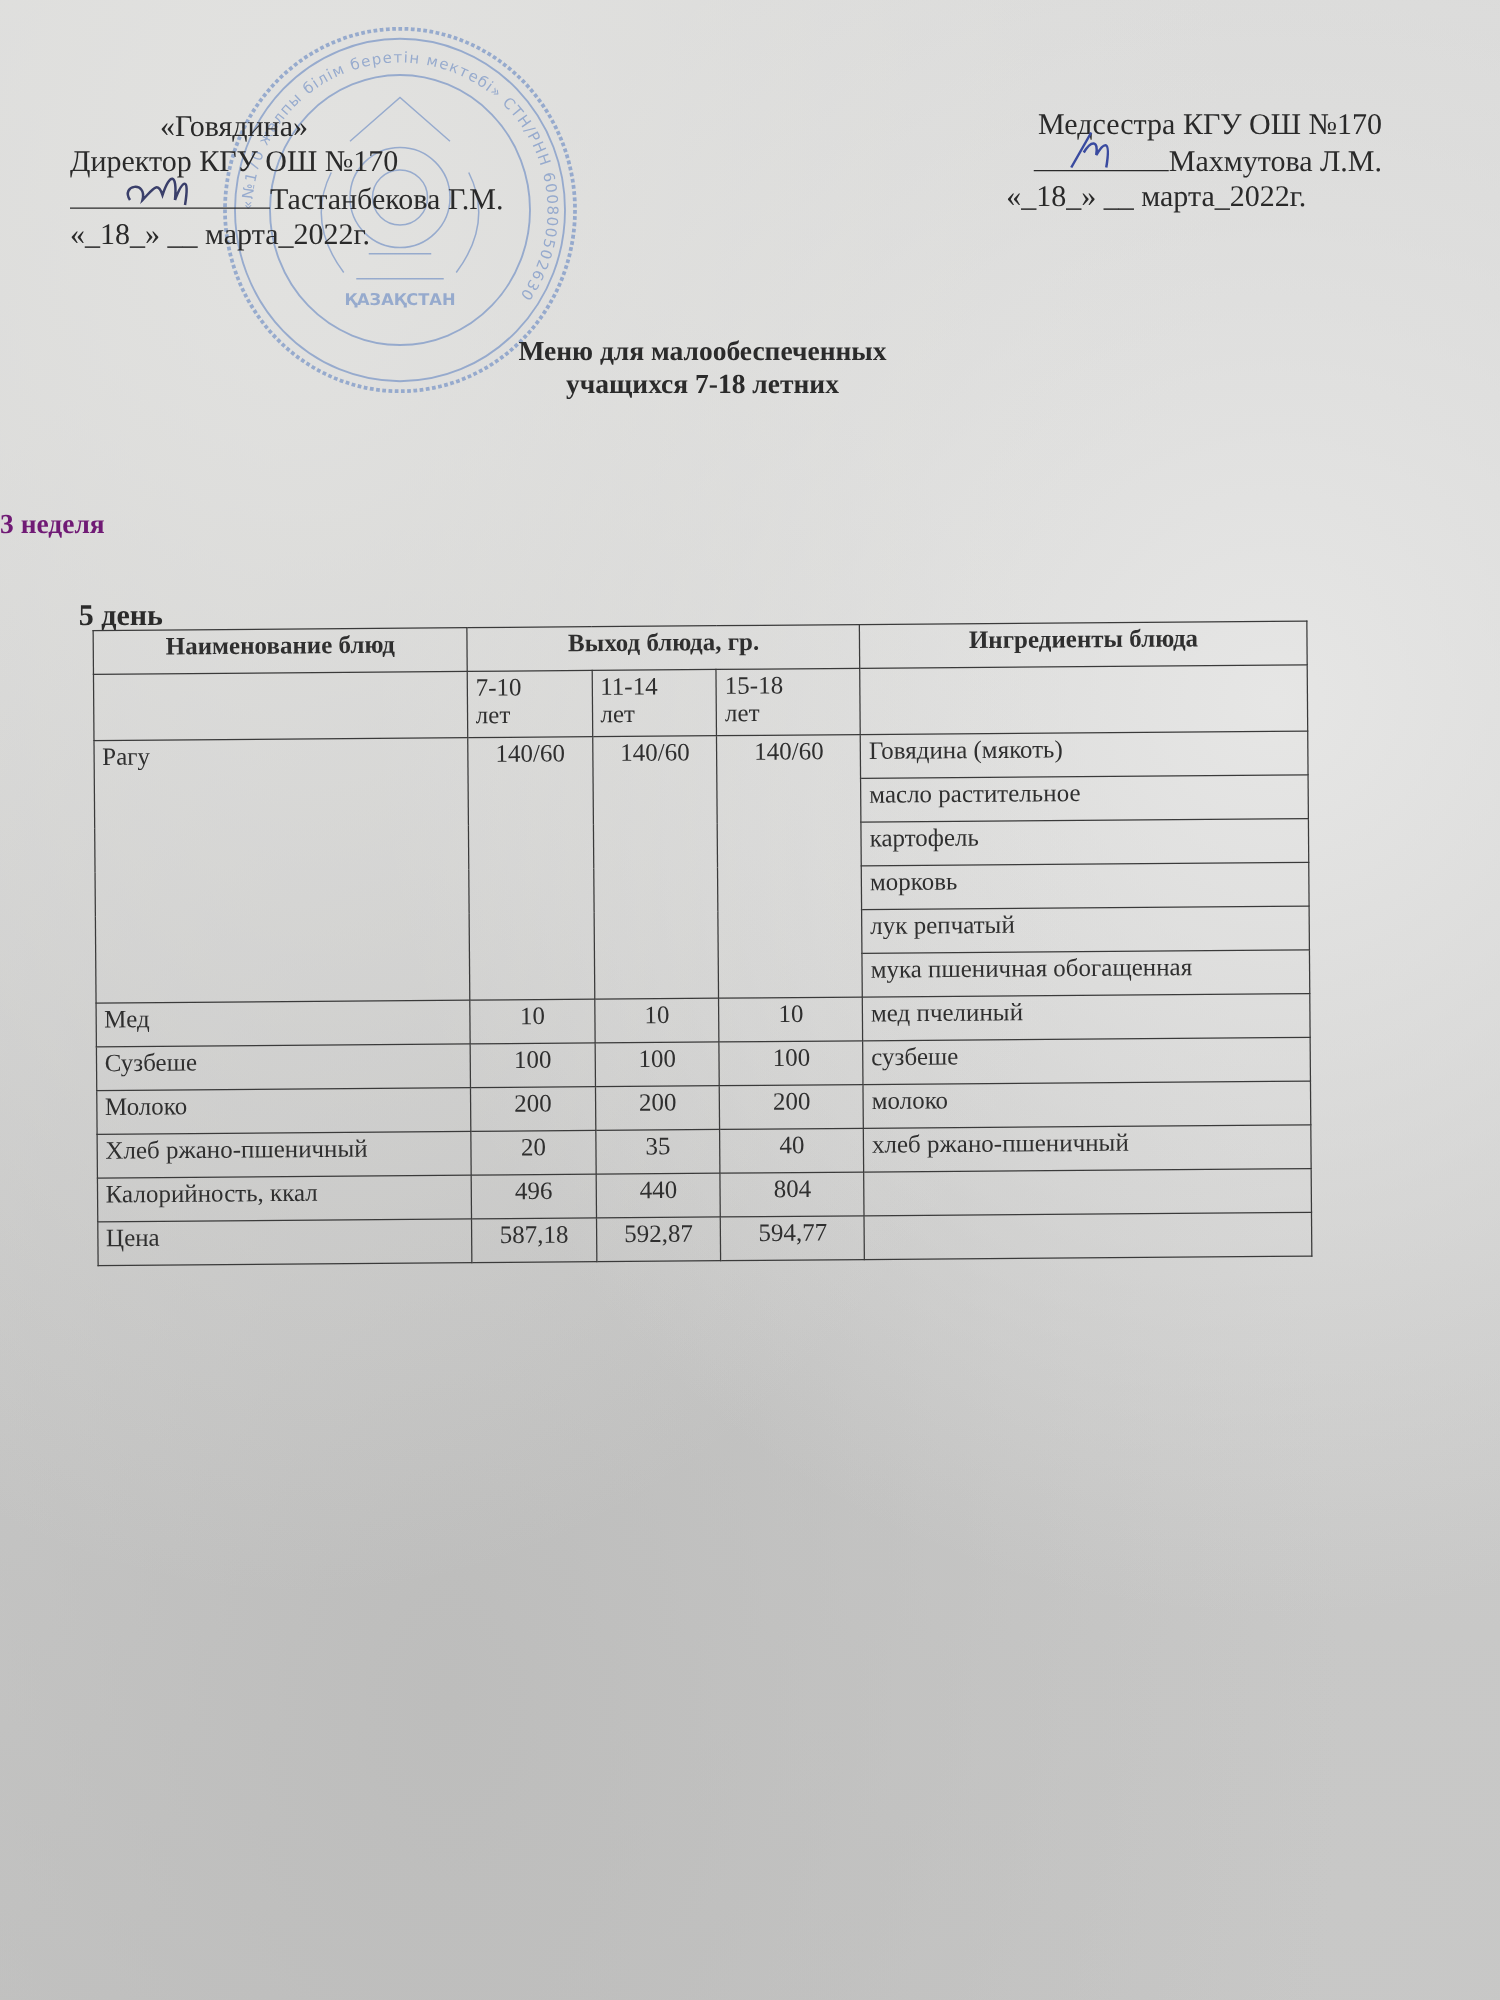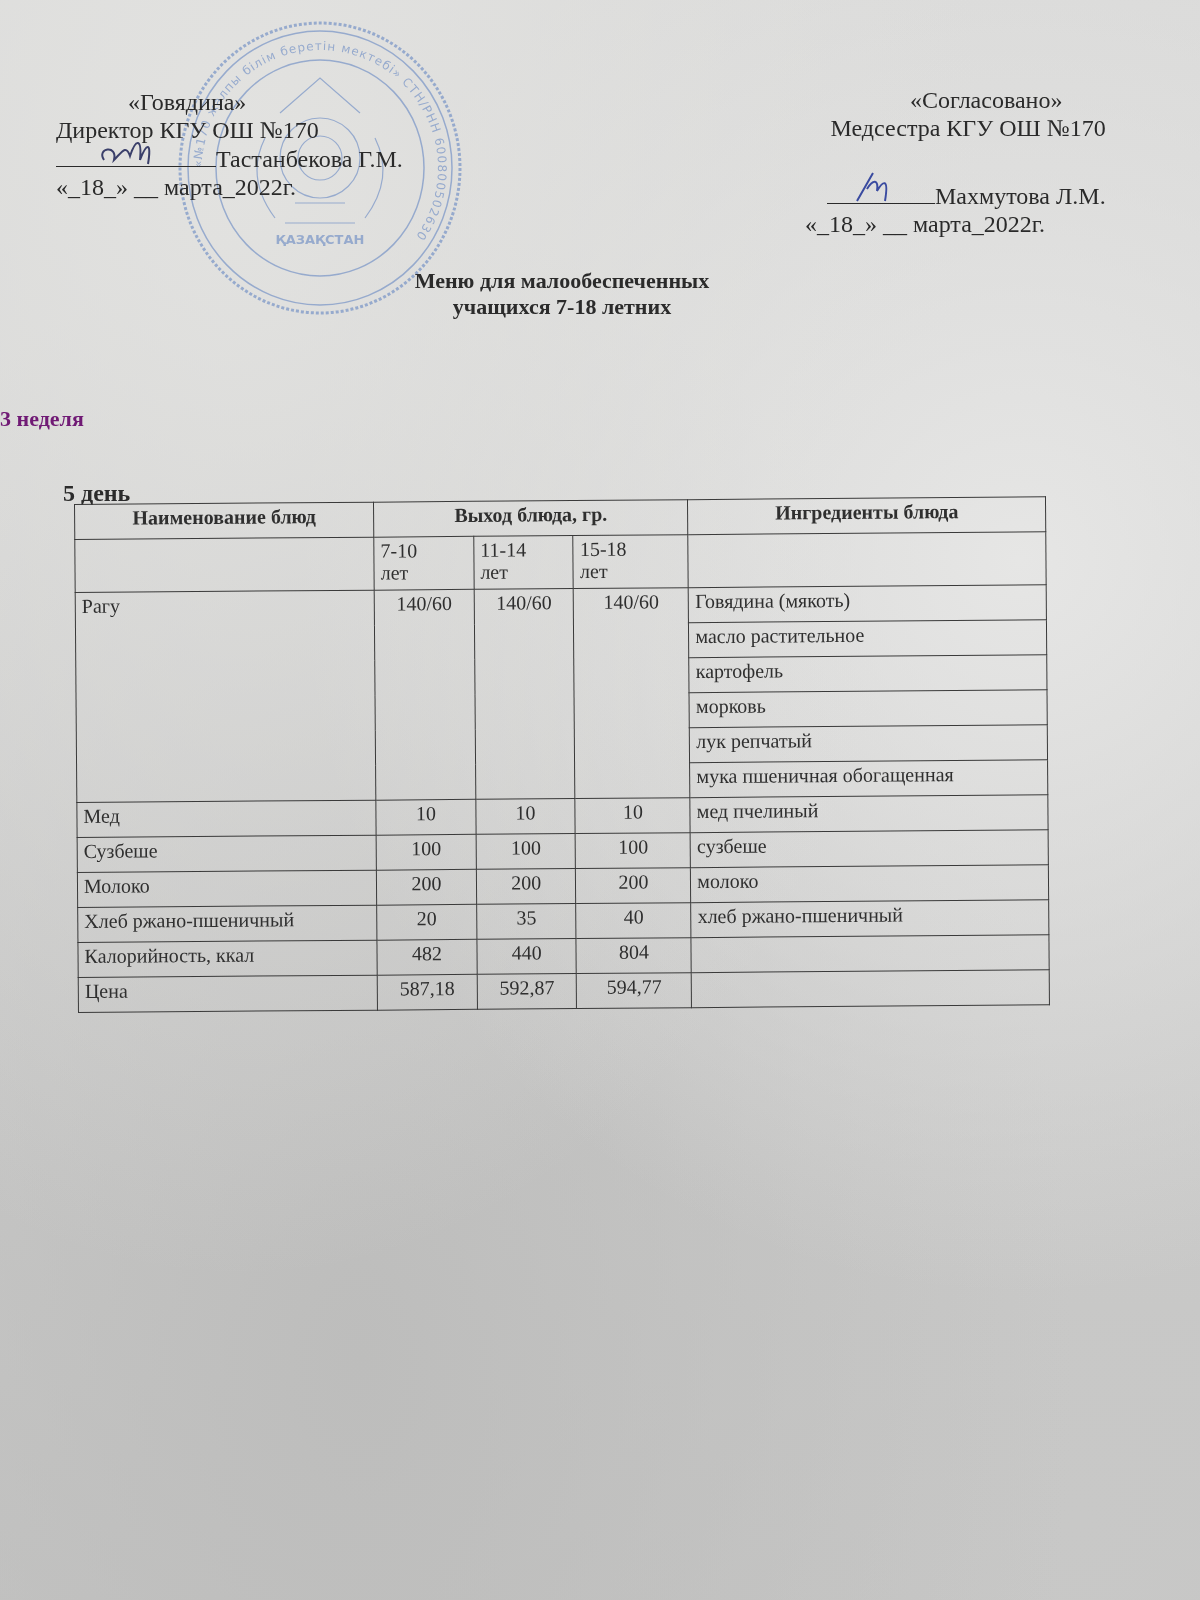--- a/index.html
+++ b/index.html
@@ -46,21 +46,21 @@
     .agree-block {
       position: absolute;
       left: 805px;
       top: 86px;
       font-size: 24px;
       line-height: 28px;
       color: #2a2a2a;
     }
     .agree-block .line1 { padding-left: 105px; }
     .agree-block .line2 { padding-left: 18px; text-align: right; }
-    .agree-block .line3 { padding-left: 22px; margin-top: 39px; }
+    .agree-block .line3 { padding-left: 22px; }
     .agree-block .line4 { padding-left: 0px; }
 
     .sig-line {
       display: inline-block;
       border-bottom: 1.5px solid #2a2a2a;
       position: relative;
       height: 22px;
       vertical-align: baseline;
     }
     .sig-scrawl {
@@ -170,21 +170,20 @@
     <span class="sig-line" style="width:160px;">
       <svg class="sig-scrawl" viewBox="0 0 160 38">
         <path d="M48,30 C40,18 62,14 58,30 C66,22 70,14 74,26 C80,8 86,8 84,30 M84,30 C90,14 96,10 92,34" stroke="#3a3f6a" stroke-width="2" fill="none"></path>
       </svg>
     </span><span>Тастанбекова Г.М.</span>
   </div>
   <div>«_18_» __ марта_2022г.</div>
 </div>
 
 <div class="agree-block">
-  <div class="line1">«Согласовано»</div>
   <div class="line2">Медсестра КГУ ОШ №170</div>
   <div class="line3">
     <span class="sig-line" style="width:108px;">
       <svg class="sig-scrawl" viewBox="0 0 108 38">
         <path d="M30,34 L46,6 M40,22 C46,12 52,12 50,24 C56,14 62,10 58,34" stroke="#3a4ba0" stroke-width="2" fill="none"></path>
       </svg>
     </span><span>Махмутова Л.М.</span>
   </div>
   <div class="line4">«_18_» __ марта_2022г.</div>
 </div>
@@ -274,21 +273,21 @@
   <tr>
     <td>Хлеб ржано-пшеничный</td>
     <td class="num">20</td>
     <td class="num">35</td>
     <td class="num">40</td>
     <td>хлеб ржано-пшеничный</td>
   </tr>
 
   <tr>
     <td class="bold">Калорийность, ккал</td>
-    <td class="num bold">482</td>
+    <td class="num bold">496</td>
     <td class="num bold">440</td>
     <td class="num bold">804</td>
     <td></td>
   </tr>
   <tr>
     <td class="bold">Цена</td>
     <td class="num bold">587,18</td>
     <td class="num bold">592,87</td>
     <td class="num bold">594,77</td>
     <td></td>

